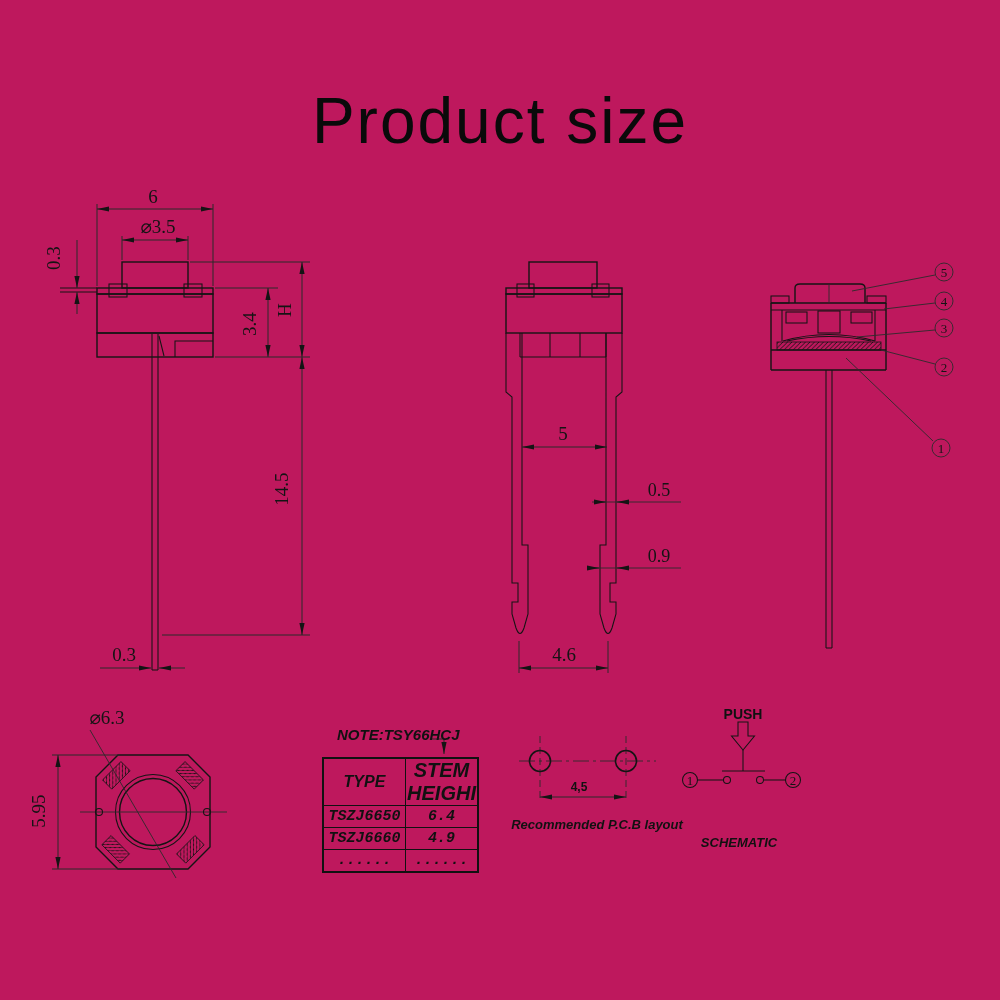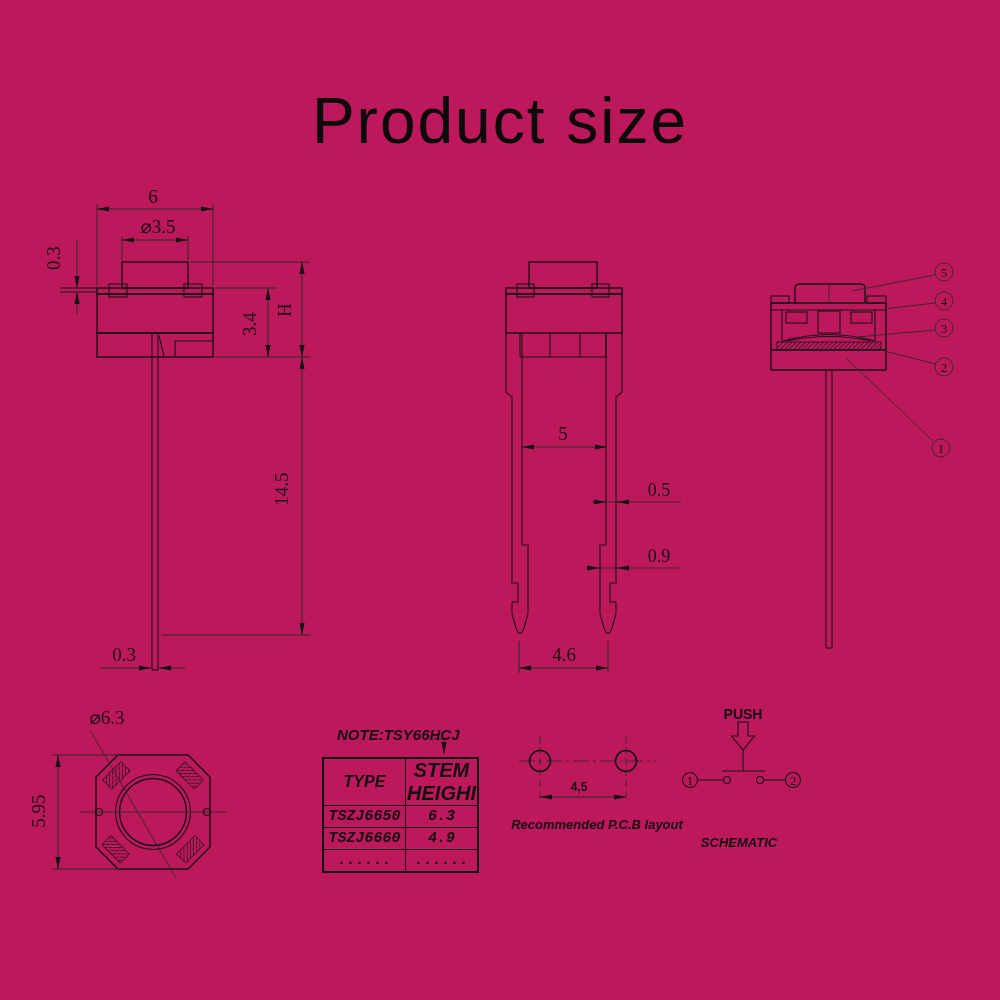--- a/index.html
+++ b/index.html
@@ -257,21 +257,21 @@
         <th class="c1">TYPE</th>
         <th class="c2">
           <div class="two">
             <div>STEM</div>
             <div>HEIGHI</div>
           </div>
         </th>
       </tr>
       <tr>
         <td class="c1">TSZJ6650</td>
-        <td class="c2">6.3</td>
+        <td class="c2">6.4</td>
       </tr>
       <tr>
         <td class="c1">TSZJ6660</td>
         <td class="c2">4.9</td>
       </tr>
       <tr>
         <td class="c1">......</td>
         <td class="c2">......</td>
       </tr>
     </tbody>

